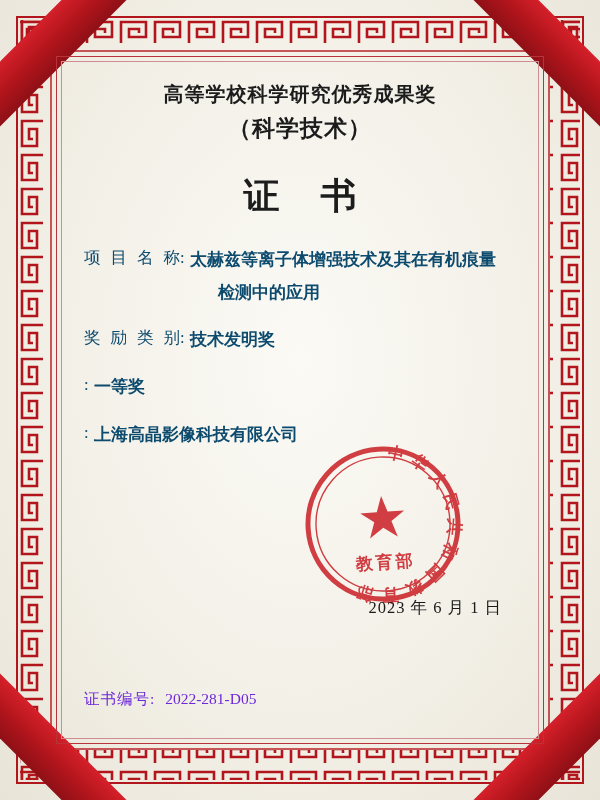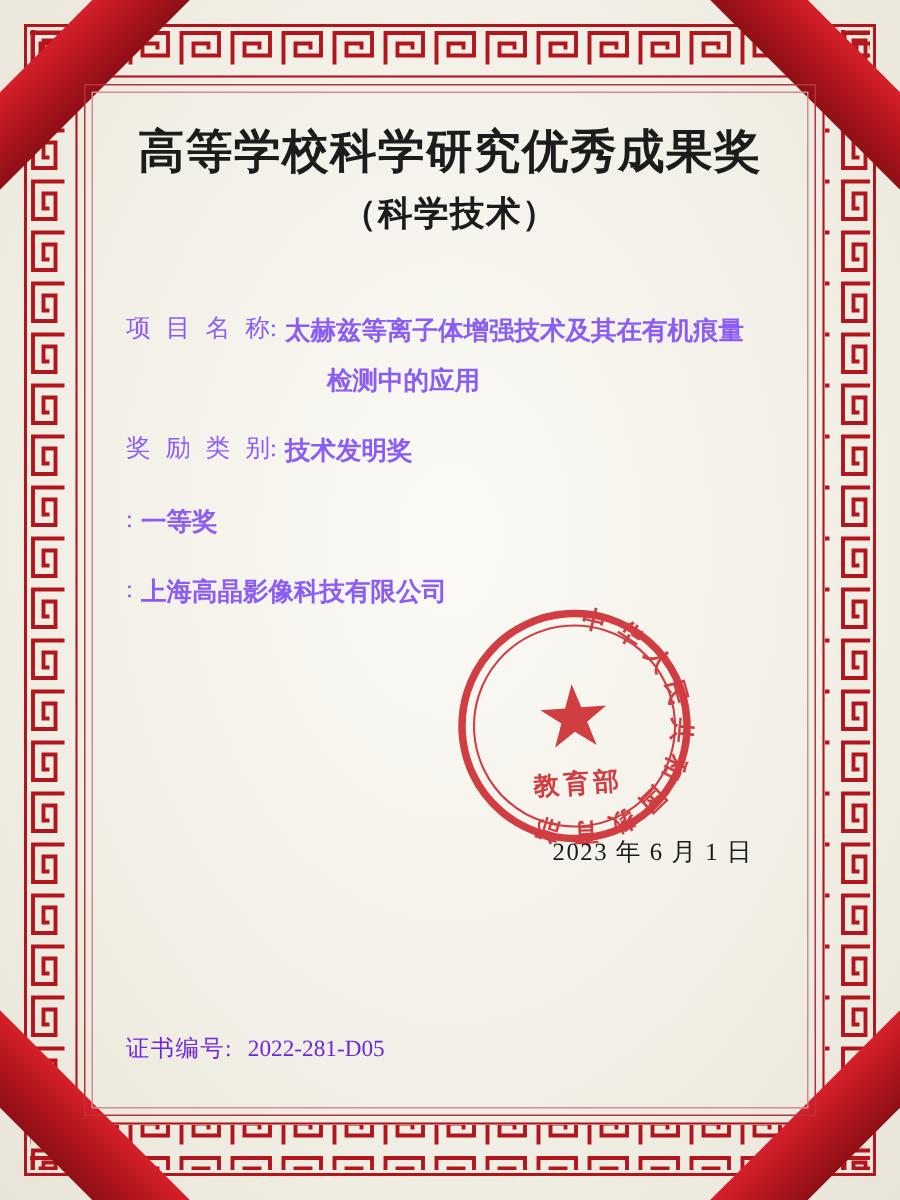--- a/index.html
+++ b/index.html
@@ -92,44 +92,44 @@
     padding: 26px 28px;
     display: flex;
     flex-direction: column;
   }
 
   .title-block {
     text-align: center;
     color: #1c1c1c;
   }
   .title-main {
-    font-size: 31px;
+    font-size: 20px;
     font-weight: bold;
     letter-spacing: 1px;
     line-height: 1.25;
     white-space: nowrap;
   }
   .title-sub {
     font-size: 23px;
     font-weight: bold;
     margin-top: 6px;
     letter-spacing: 1px;
   }
   .title-doc {
     font-size: 36px;
     font-weight: bold;
     letter-spacing: 16px;
     margin-top: 28px;
     text-indent: 16px;
   }
 
   .fields {
-    margin-top: 46px;
+    margin-top: 22px;
     font-size: 16.5px;
-    color: #8b5cf6;
+    color: #0c4a6e;
     line-height: 1.85;
   }
   .field-row {
     display: flex;
     align-items: flex-start;
     margin-bottom: 14px;
   }
   .field-label {
     flex: 0 0 auto;
     width: 96px;
@@ -235,20 +235,21 @@
       <div class="band"></div>
     </div>
 
   <div class="inner-frame"></div>
 
   <div class="content">
 
     <div class="title-block">
       <div class="title-main">高等学校科学研究优秀成果奖</div>
       <div class="title-sub">（科学技术）</div>
+      <div class="title-doc">证 书</div>
     </div>
 
     <div class="fields">
 
       <div class="field-row">
         <div class="field-label">项目名称</div>
         <div class="field-colon">:</div>
         <div class="field-value">
           <span>太赫兹等离子体增强技术及其在有机痕量</span>
           <span class="cont">检测中的应用</span>

